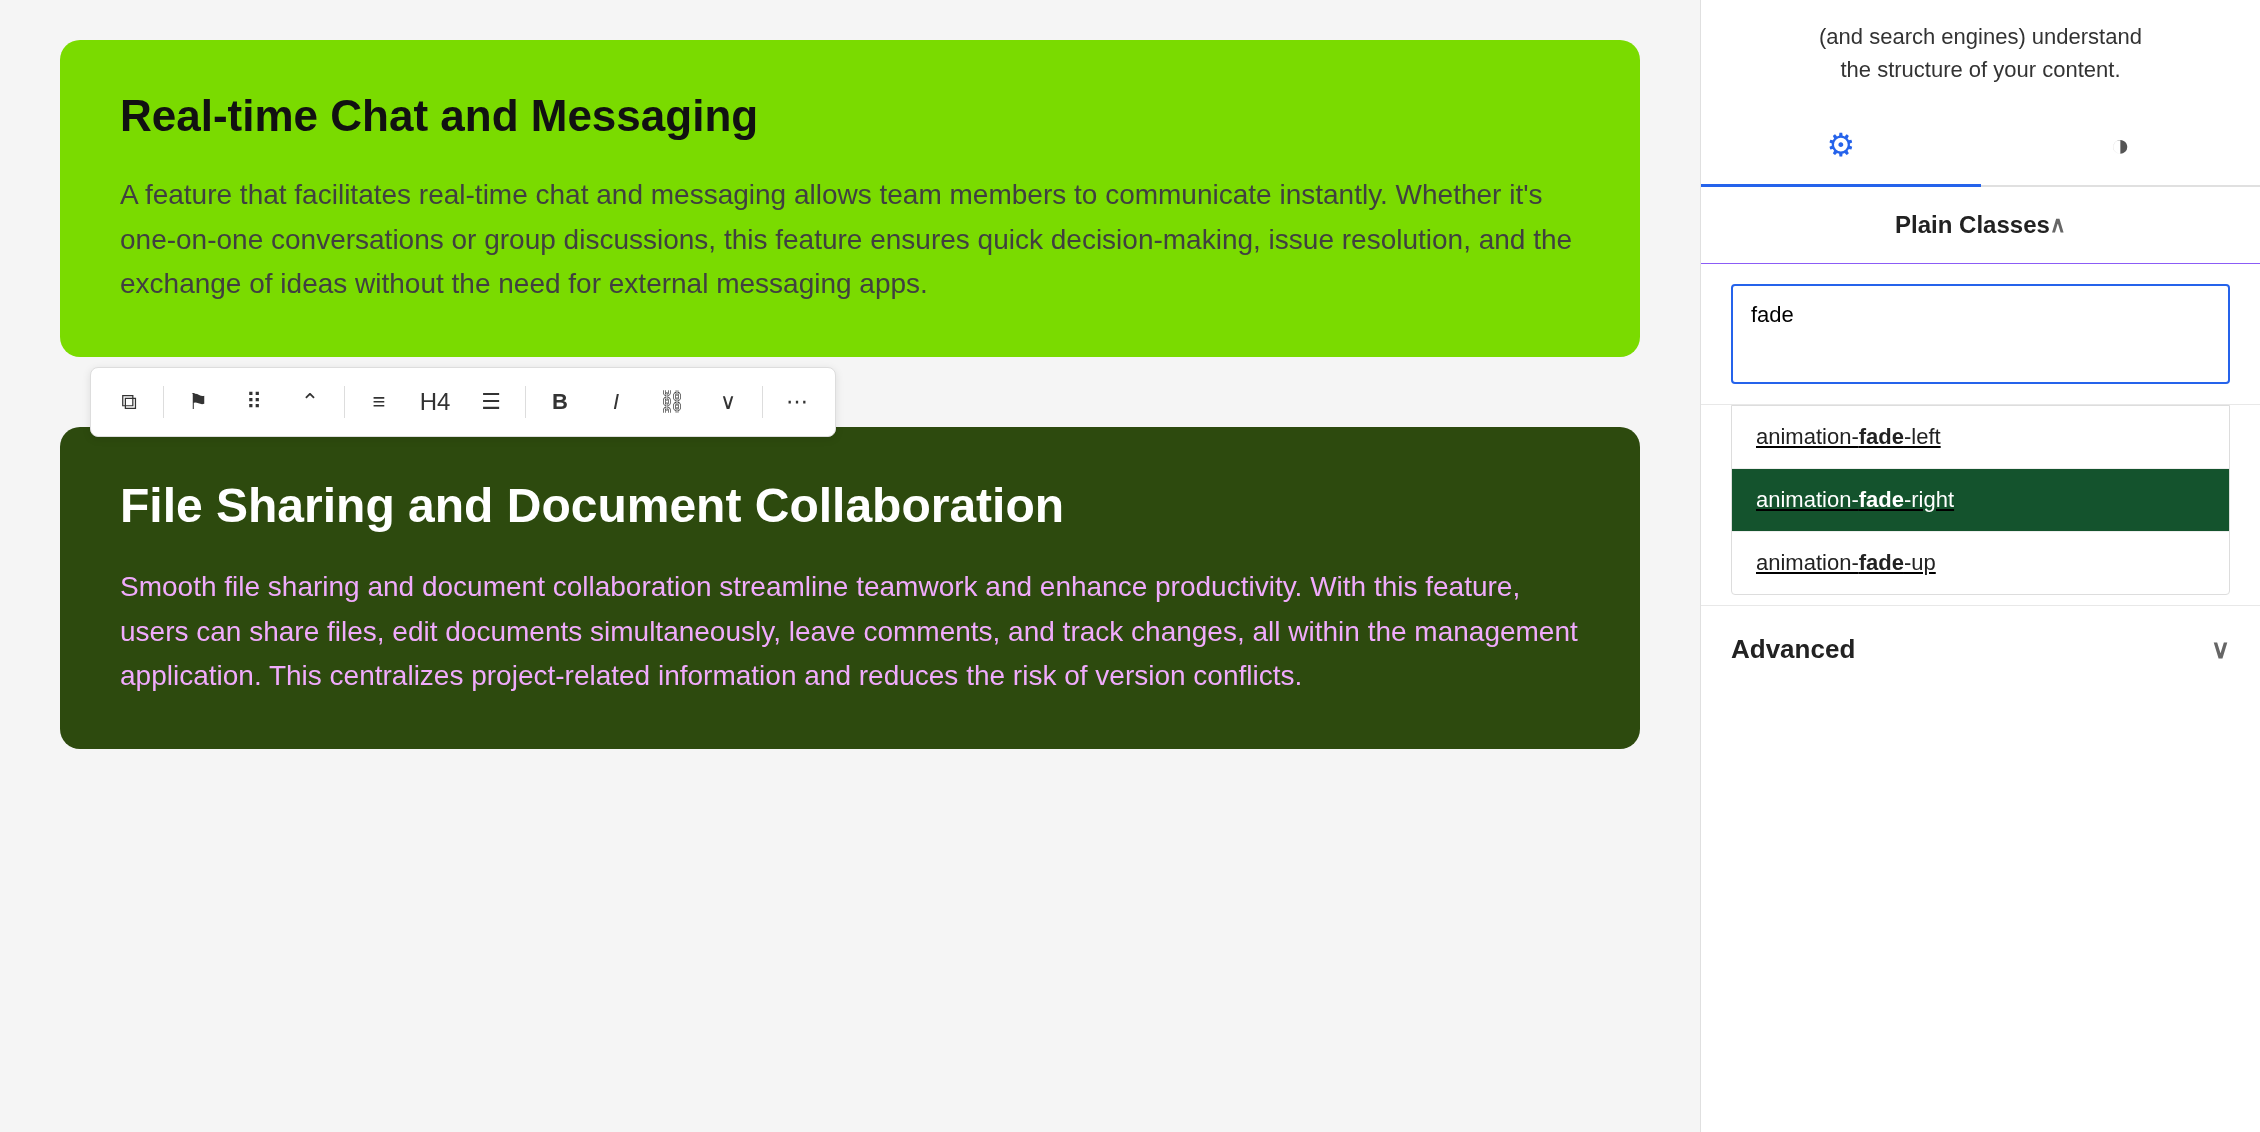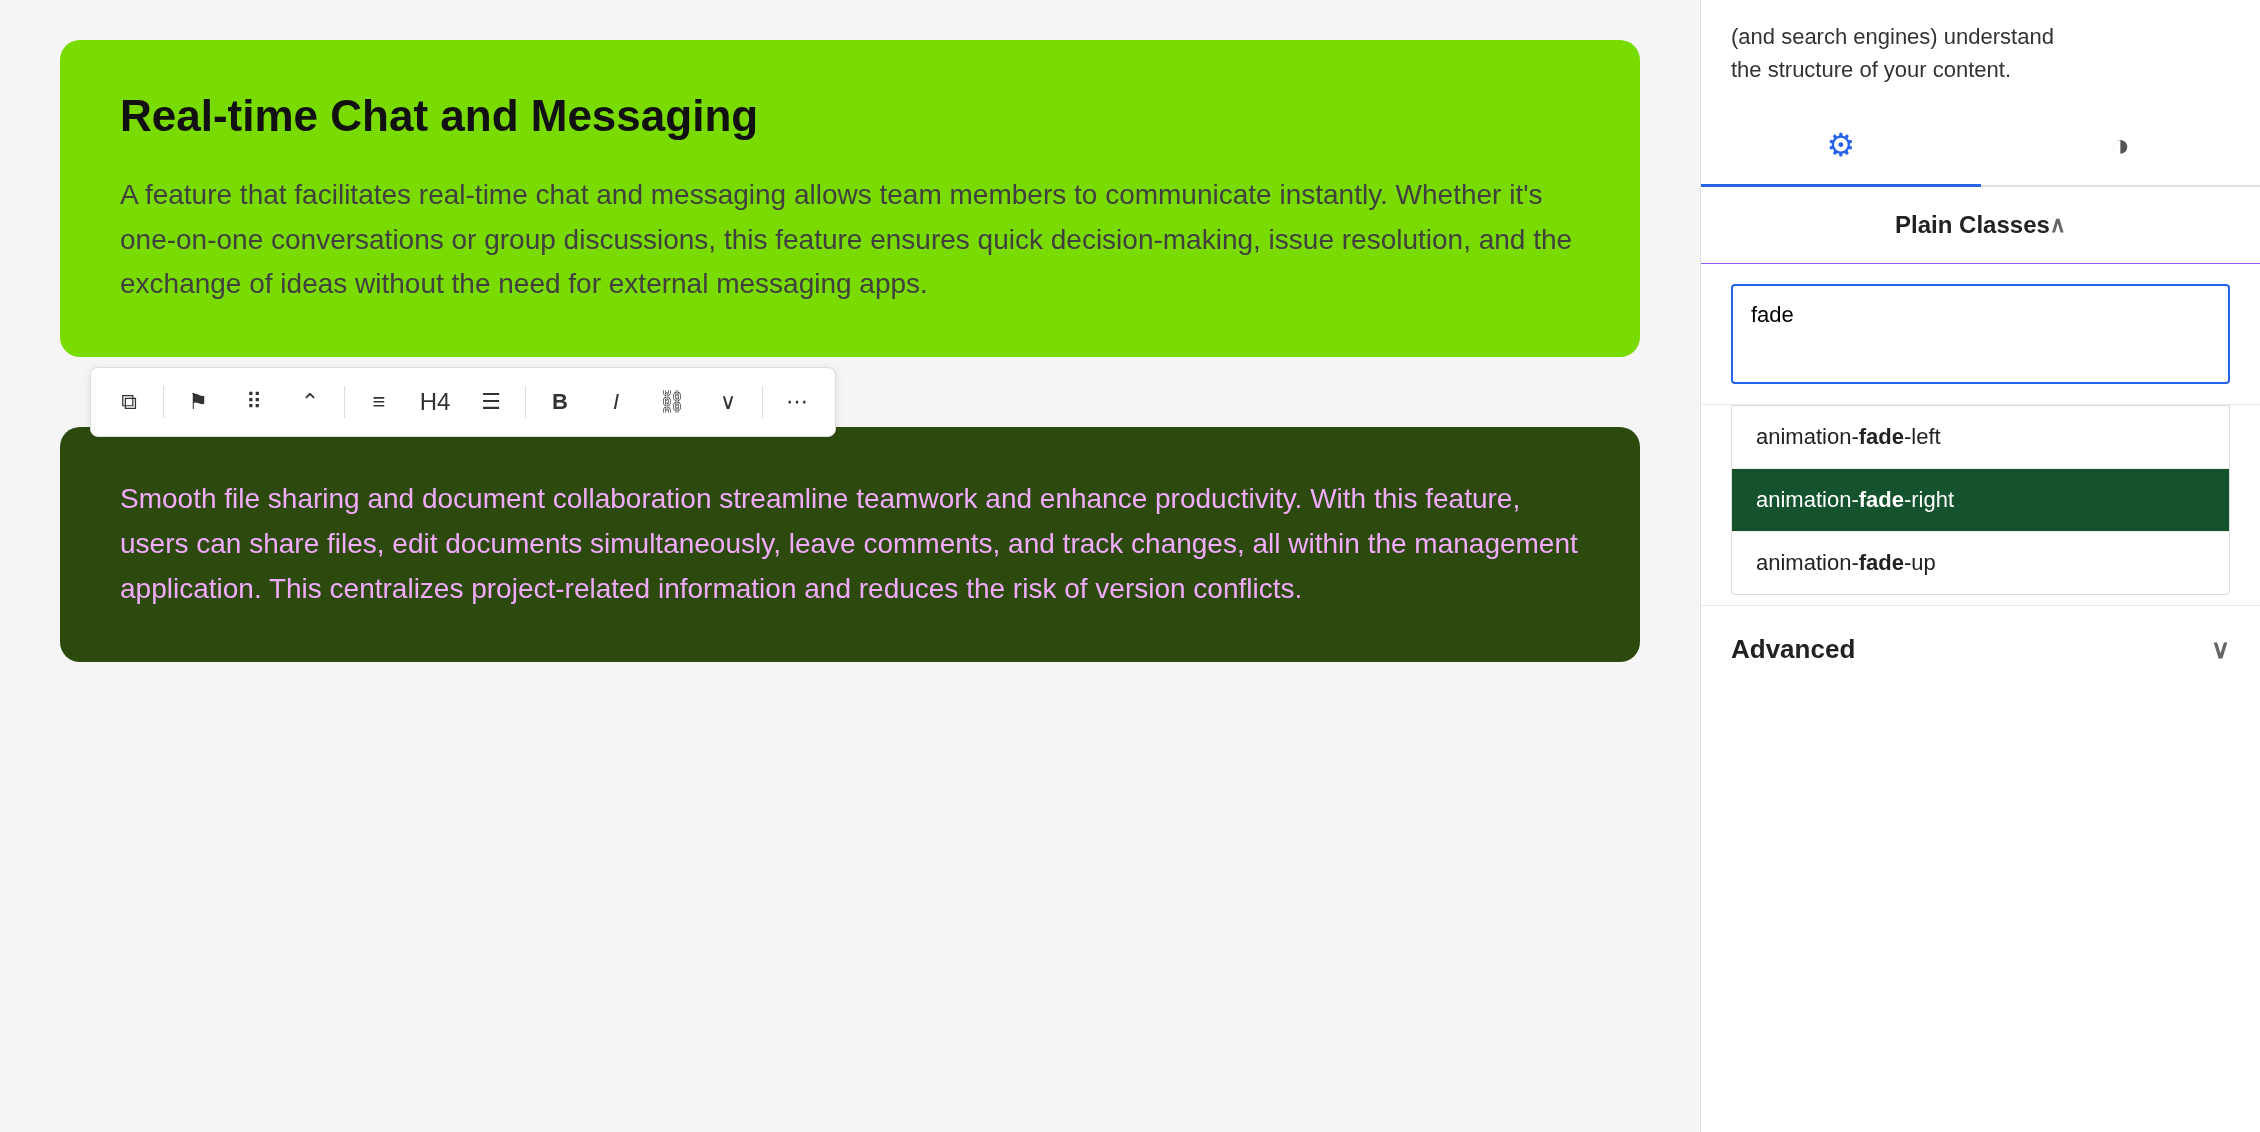--- a/index.html
+++ b/index.html
@@ -113,21 +113,21 @@
       flex-direction: column;
       overflow: hidden;
     }
 
     
     .sidebar-top-text {
       padding: 20px 30px 0 30px;
       font-size: 22px;
       color: #333;
       line-height: 1.5;
-      text-align: left;
+      text-align: center;
     }
 
     
     .sidebar-tabs {
       display: flex;
       border-bottom: 2px solid #e0e0e0;
       margin-top: 20px;
     }
 
     .tab-icon {
@@ -184,20 +184,21 @@
       vertical-align: top;
       font-family: inherit;
     }
 
     
     .suggestions {
       background: white;
       border: 1px solid #ddd;
       margin: 0 30px;
       border-radius: 0 0 4px 4px;
+      text-decoration: underline;
     }
 
     .suggestion-item {
       padding: 18px 24px;
       font-size: 22px;
       cursor: pointer;
       border-bottom: 1px solid #eee;
       color: #222;
     }
 
@@ -260,20 +261,21 @@
     <div class="toolbar-divider"></div>
     <button class="toolbar-btn" style="font-weight:900;">B</button>
     <button class="toolbar-btn" style="font-style:italic;">I</button>
     <button class="toolbar-btn">⛓</button>
     <button class="toolbar-btn">∨</button>
     <div class="toolbar-divider"></div>
     <button class="toolbar-btn">⋯</button>
   </div>
 
   <div class="card-dark">
+    <h2>File Sharing and Document Collaboration</h2>
     <p>Smooth file sharing and document collaboration streamline teamwork and enhance productivity. With this feature, users can share files, edit documents simultaneously, leave comments, and track changes, all within the management application. This centralizes project-related information and reduces the risk of version conflicts.</p>
   </div>
 </div>
 
 <div class="sidebar">
 
   <div class="sidebar-top-text">
     <span>(and search engines) understand</span><br>
     <span>the structure of your content.</span>
   </div>

